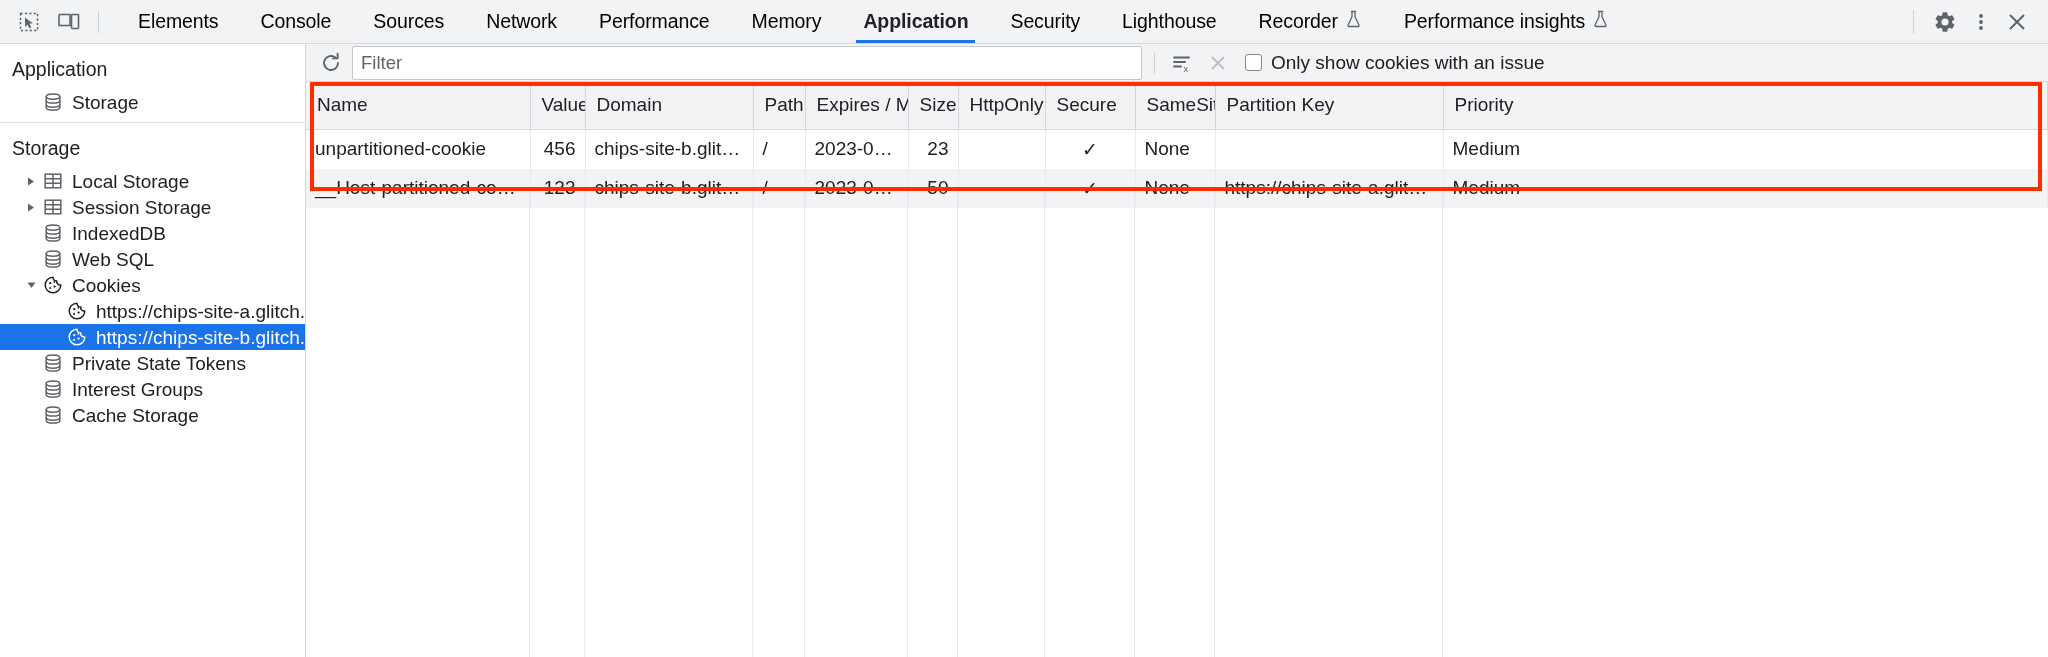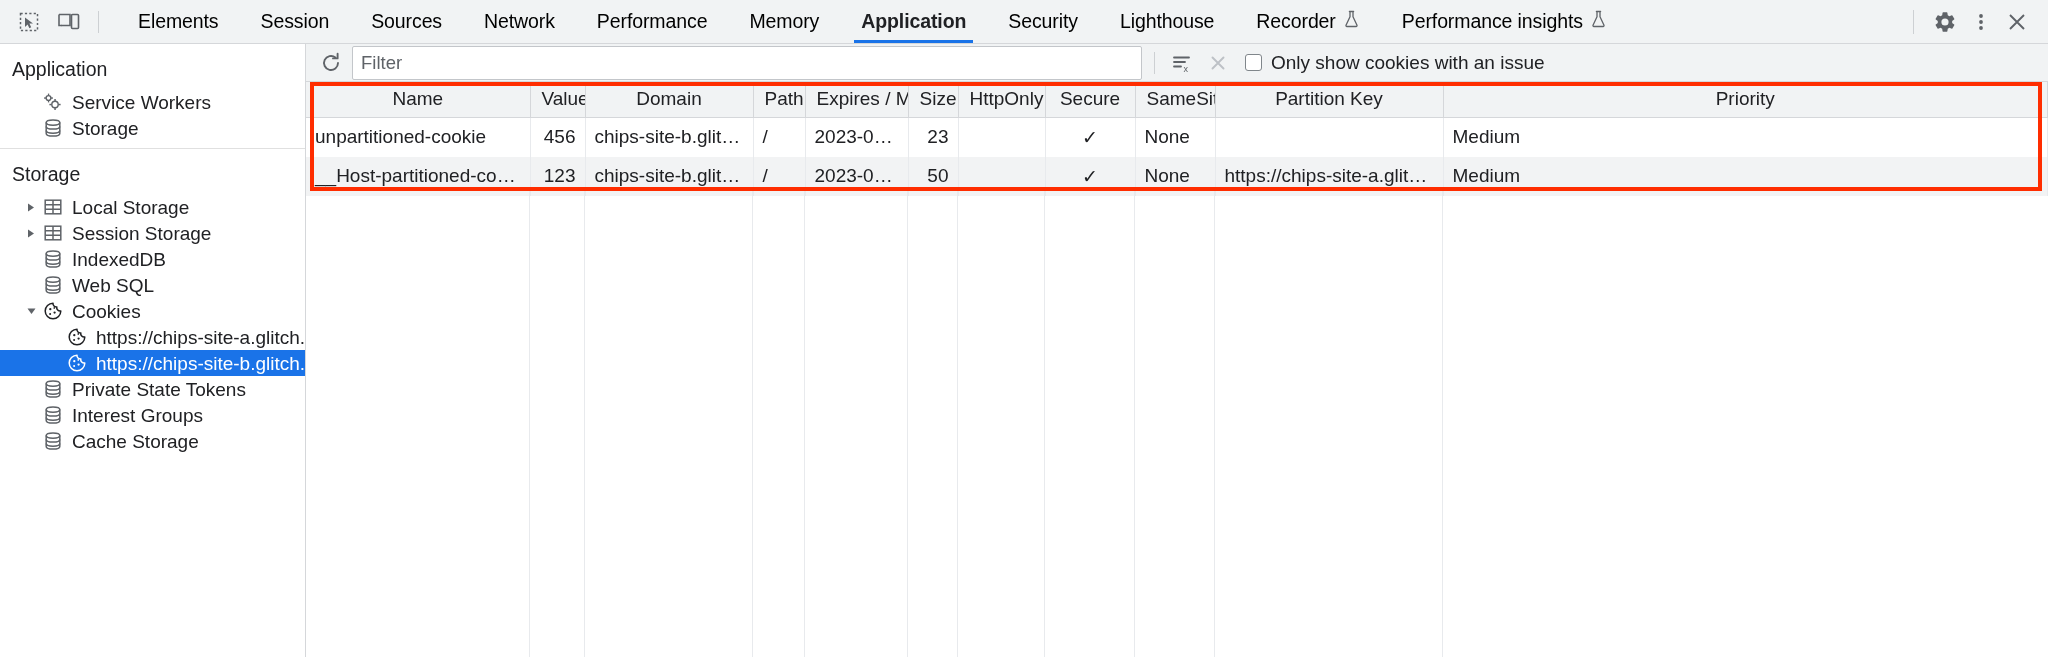--- a/index.html
+++ b/index.html
@@ -192,22 +192,22 @@
   table.cookies {
     width: 100%;
     border-collapse: collapse;
     table-layout: fixed;
     font-size: 19px;
     color: #202124;
   }
   table.cookies th {
     background: #f1f3f4;
     font-weight: normal;
-    text-align: center;
-    height: 35px;
+    text-align: left;
+    height: 47px;
     padding: 0 11px;
     border-right: 1px solid #d5d7da;
     border-bottom: 1px solid #d5d7da;
     white-space: nowrap;
     overflow: hidden;
     cursor: pointer;
   }
   table.cookies td {
     height: 35px;
     padding: 8px 9px;
@@ -257,21 +257,21 @@
     </div>
     <div class="tb-sep"></div>
   </div>
 
   <div class="tabs">
 
   <div class="tab">
         <span>Elements</span>
       </div>
       <div class="tab">
-        <span>Session</span>
+        <span>Console</span>
       </div>
       <div class="tab">
         <span>Sources</span>
       </div>
       <div class="tab">
         <span>Network</span>
       </div>
       <div class="tab">
         <span>Performance</span>
       </div>
@@ -321,42 +321,20 @@
       </svg>
     </div>
   </div>
 </div>
 
 <div class="body">
 
   <div class="sidebar">
     <div class="panel-title">Application</div>
     <div id="app-items">
-        <div class="tree-item indent-1">
-          <span class="arrow"></span>
-          <span class="ticon">
-            <svg width="24" height="22" viewBox="0 0 24 22">
-              <g fill="none" stroke="#5f6368" stroke-width="1.4">
-                <circle cx="7.5" cy="7" r="2.4"></circle>
-                <circle cx="14" cy="13.5" r="3.2"></circle>
-              </g>
-              <g fill="#5f6368">
-                <rect x="6.9" y="2.6" width="1.3" height="2"></rect>
-                <rect x="6.9" y="9.4" width="1.3" height="2"></rect>
-                <rect x="3" y="6.4" width="2" height="1.3"></rect>
-                <rect x="10" y="6.4" width="2" height="1.3"></rect>
-                <rect x="13.3" y="8" width="1.5" height="2.2"></rect>
-                <rect x="13.3" y="16.8" width="1.5" height="2.2"></rect>
-                <rect x="8.4" y="12.8" width="2.2" height="1.5"></rect>
-                <rect x="17.4" y="12.8" width="2.2" height="1.5"></rect>
-              </g>
-            </svg>
-          </span>
-          <span class="tlabel">Service Workers</span>
-        </div>
         <div class="tree-item indent-1">
           <span class="arrow"></span>
           <span class="ticon">
             <svg width="22" height="22" viewBox="0 0 22 22">
               <g fill="none" stroke="#5f6368" stroke-width="1.5">
                 <ellipse cx="11" cy="5.6" rx="6.8" ry="2.6"></ellipse>
                 <path d="M4.2 5.6v10.8c0 1.44 3.05 2.6 6.8 2.6s6.8-1.16 6.8-2.6V5.6"></path>
                 <path d="M4.2 9.4c0 1.44 3.05 2.6 6.8 2.6s6.8-1.16 6.8-2.6"></path>
                 <path d="M4.2 13.6c0 1.44 3.05 2.6 6.8 2.6s6.8-1.16 6.8-2.6"></path>
               </g>

